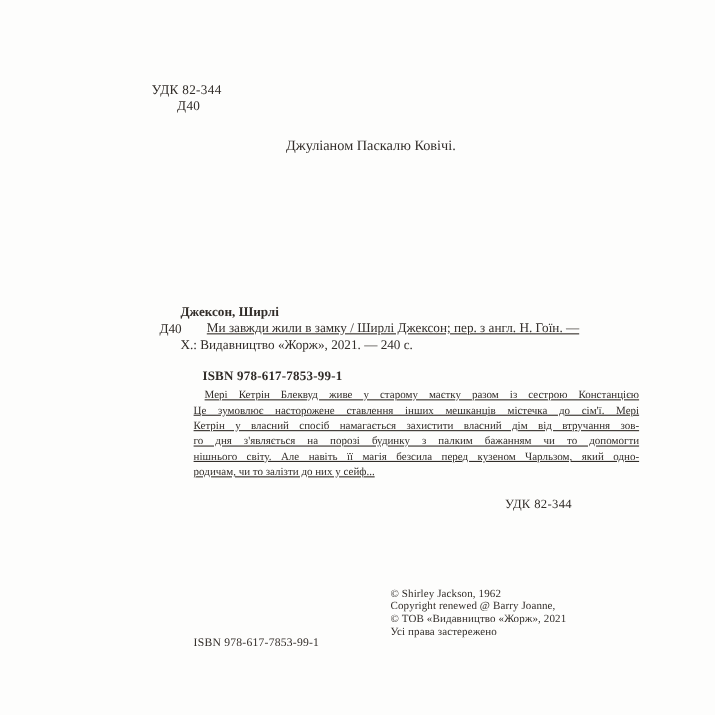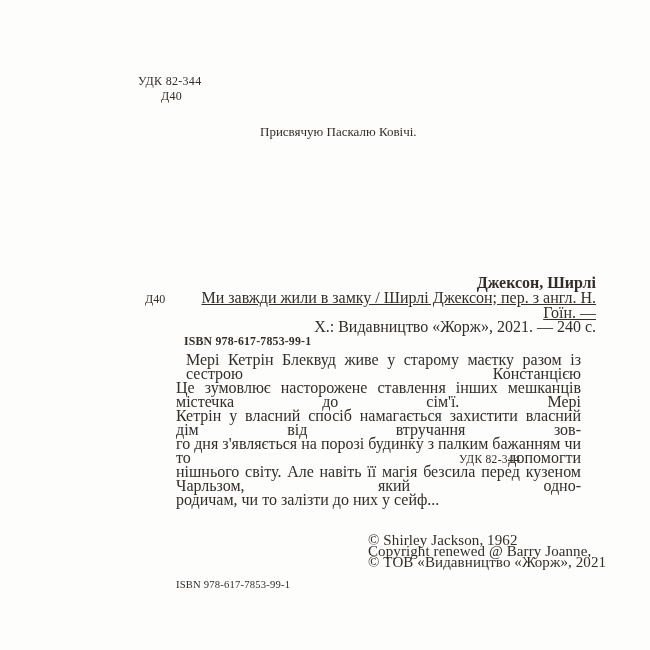--- a/index.html
+++ b/index.html
@@ -30,74 +30,74 @@
     left: 260px; top: 124px;
     font-size: 13px;
   }
 
   
   .cip-code {
     left: 145px; top: 292px;
     font-size: 12px;
   }
   .cip {
-    left: 176px; top: 276px;
+    left: 164px; top: 276px;
     width: 420px;
-    font-size: 16px; line-height: 14.8px; text-align: right;
+    font-size: 12px; line-height: 14.8px;
   }
   .cip .author { font-weight: bold; }
   .cip .entry-lines div:first-child { text-indent: 24px; text-decoration: underline; }
 
   .isbn-top {
     left: 184px; top: 334px;
     font-size: 11.8px; font-weight: bold;
     letter-spacing: 0.2px;
   }
 
   
   .annotation {
     left: 176px; top: 353px;
     width: 405px;
-    font-size: 16px; line-height: 14px;
+    font-size: 10px; line-height: 14px; text-decoration: underline;
   }
   .annotation div {
     text-align: justify;
     text-align-last: justify;
     white-space: normal;
   }
   .annotation div:first-child { padding-left: 10px; }
   .annotation div:last-child { text-align-last: left; }
 
   .udc-bottom {
     left: 459px; top: 453px;
     font-size: 11.5px;
     letter-spacing: 0.3px;
   }
 
   
   .copyright {
-    left: 368px; top: 535px;
-    font-size: 15px; line-height: 11.2px;
+    left: 355px; top: 535px;
+    font-size: 10px; line-height: 11.2px;
     letter-spacing: 0.1px;
   }
   .isbn-bottom {
     left: 176px; top: 579px;
     font-size: 10.6px;
     letter-spacing: 0.2px;
   }
 </style>
 </head>
 <body>
 
 <div class="abs udc-top">
   <div>УДК 82-344</div>
   <div class="code-line">Д40</div>
 </div>
 
-<div class="abs dedication">Присвячую Паскалю Ковічі.</div>
+<div class="abs dedication">Джуліаном Паскалю Ковічі.</div>
 
 <div class="abs cip-code">Д40</div>
 <div class="abs cip">
   <div class="author">Джексон, Ширлі</div>
   <div class="entry-lines">
       <div>Ми завжди жили в замку / Ширлі Джексон; пер. з англ. Н. Гоїн. —</div>
       <div>Х.: Видавництво «Жорж», 2021. — 240 с.</div>
     </div>
 </div>
 
@@ -111,15 +111,16 @@
     <div>нішнього світу. Але навіть її магія безсила перед кузеном Чарльзом, який одно-</div>
     <div>родичам, чи то залізти до них у сейф...</div>
   </div>
 
 <div class="abs udc-bottom">УДК 82-344</div>
 
 <div class="abs copyright">
     <div>© Shirley Jackson, 1962</div>
     <div>Copyright renewed @ Barry Joanne,</div>
     <div>© ТОВ «Видавництво «Жорж», 2021</div>
+    <div>Усі права застережено</div>
   </div>
 
 <div class="abs isbn-bottom">ISBN 978-617-7853-99-1</div>
 
 </body></html>

